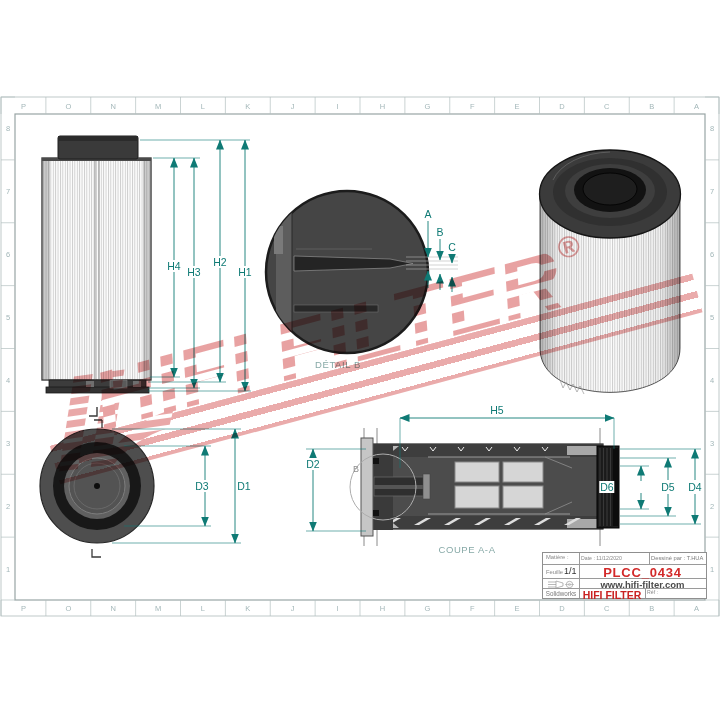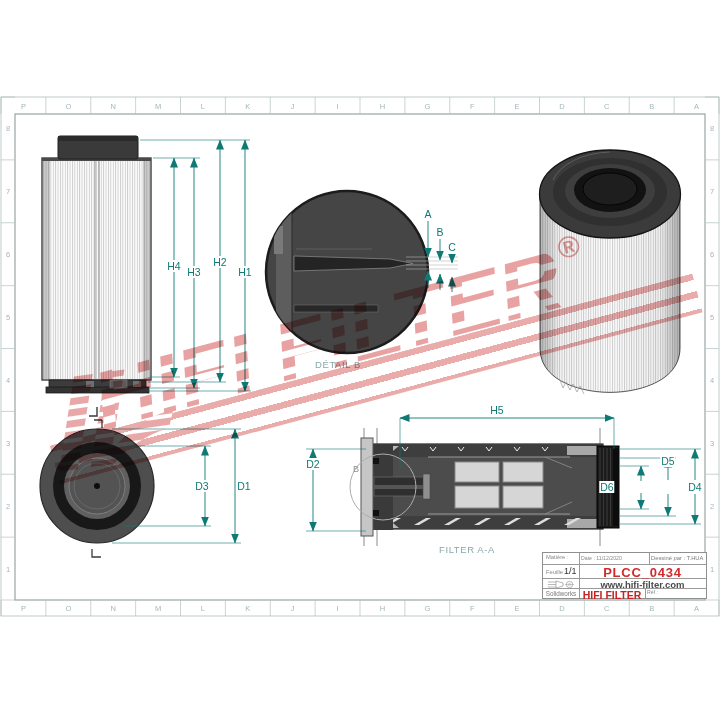--- a/index.html
+++ b/index.html
@@ -298,24 +298,24 @@
   <div class="dim" style="left:220px;top:262px">H2</div>
   <div class="dim" style="left:245px;top:272px">H1</div>
   <div class="dim" style="left:428px;top:214px">A</div>
   <div class="dim" style="left:440px;top:232px">B</div>
   <div class="dim" style="left:452px;top:247px">C</div>
   <div class="dim" style="left:202px;top:486px">D3</div>
   <div class="dim" style="left:244px;top:486px">D1</div>
   <div class="dim" style="left:313px;top:464px">D2</div>
   <div class="dim" style="left:497px;top:410px">H5</div>
   <div class="dim" style="left:607px;top:487px">D6</div>
-  <div class="dim" style="left:668px;top:461px">D5</div>
+  <div class="dim" style="left:668px;top:487px">D5</div>
   <div class="dim" style="left:695px;top:487px">D4</div>
   <div class="caption" style="left:338px;top:364px">DÉTAIL B</div>
-  <div class="caption" style="left:467px;top:549px">FILTER A-A</div>
+  <div class="caption" style="left:467px;top:549px">COUPE A-A</div>
   <div class="callout" style="left:356px;top:469px">B</div>
 
   <div id="watermark">
     <div id="wm-stripes"></div>
     <svg id="wm-logo" width="135" height="115" viewBox="0 0 135 115">
       <defs>
         <pattern id="wstripe" width="10" height="11" patternUnits="userSpaceOnUse">
           <rect width="10" height="11" fill="#e9a8a8"></rect>
           <rect y="7" width="10" height="4" fill="#ffffff"></rect>
         </pattern>

